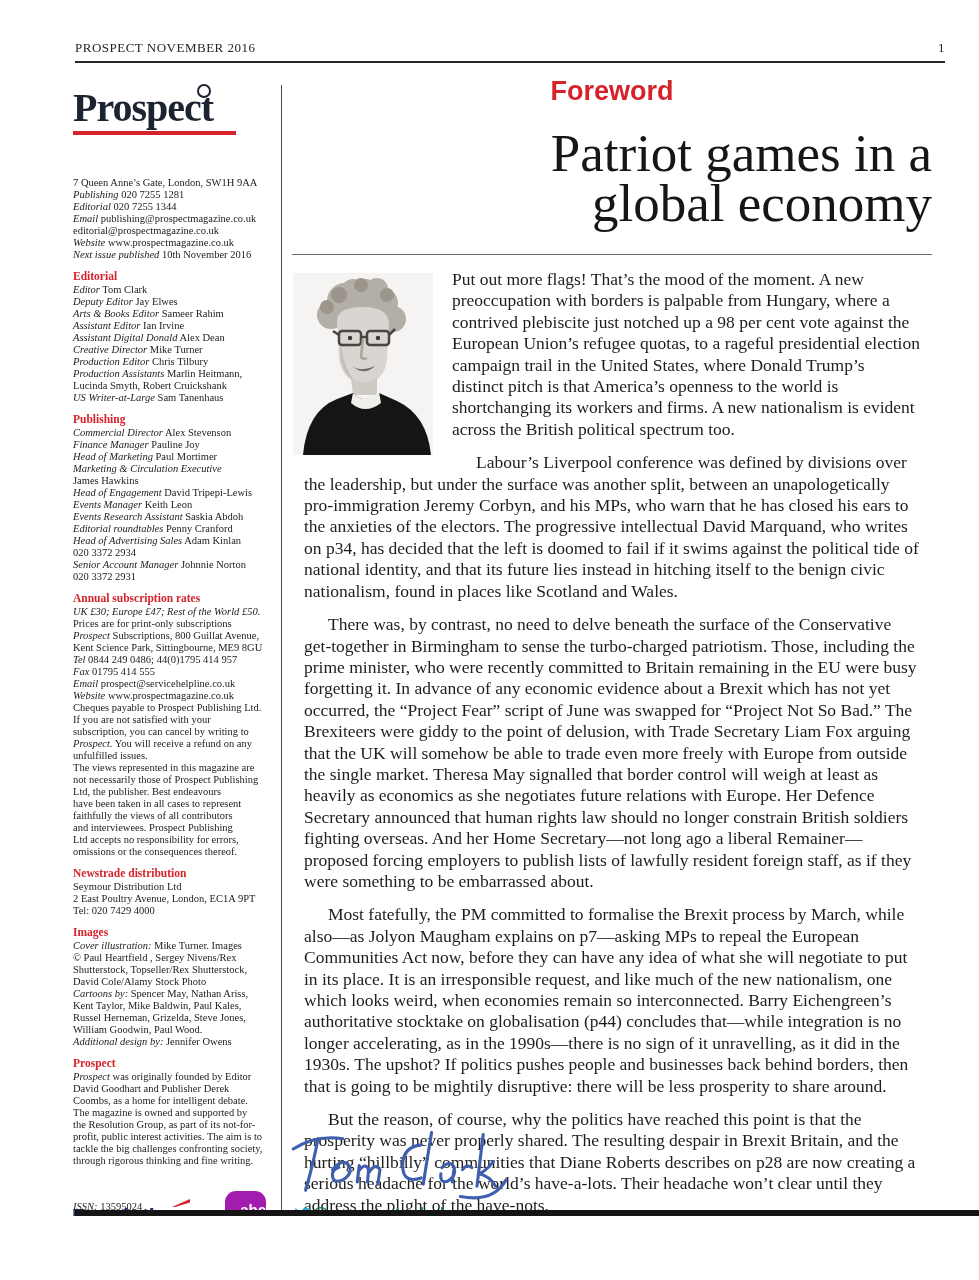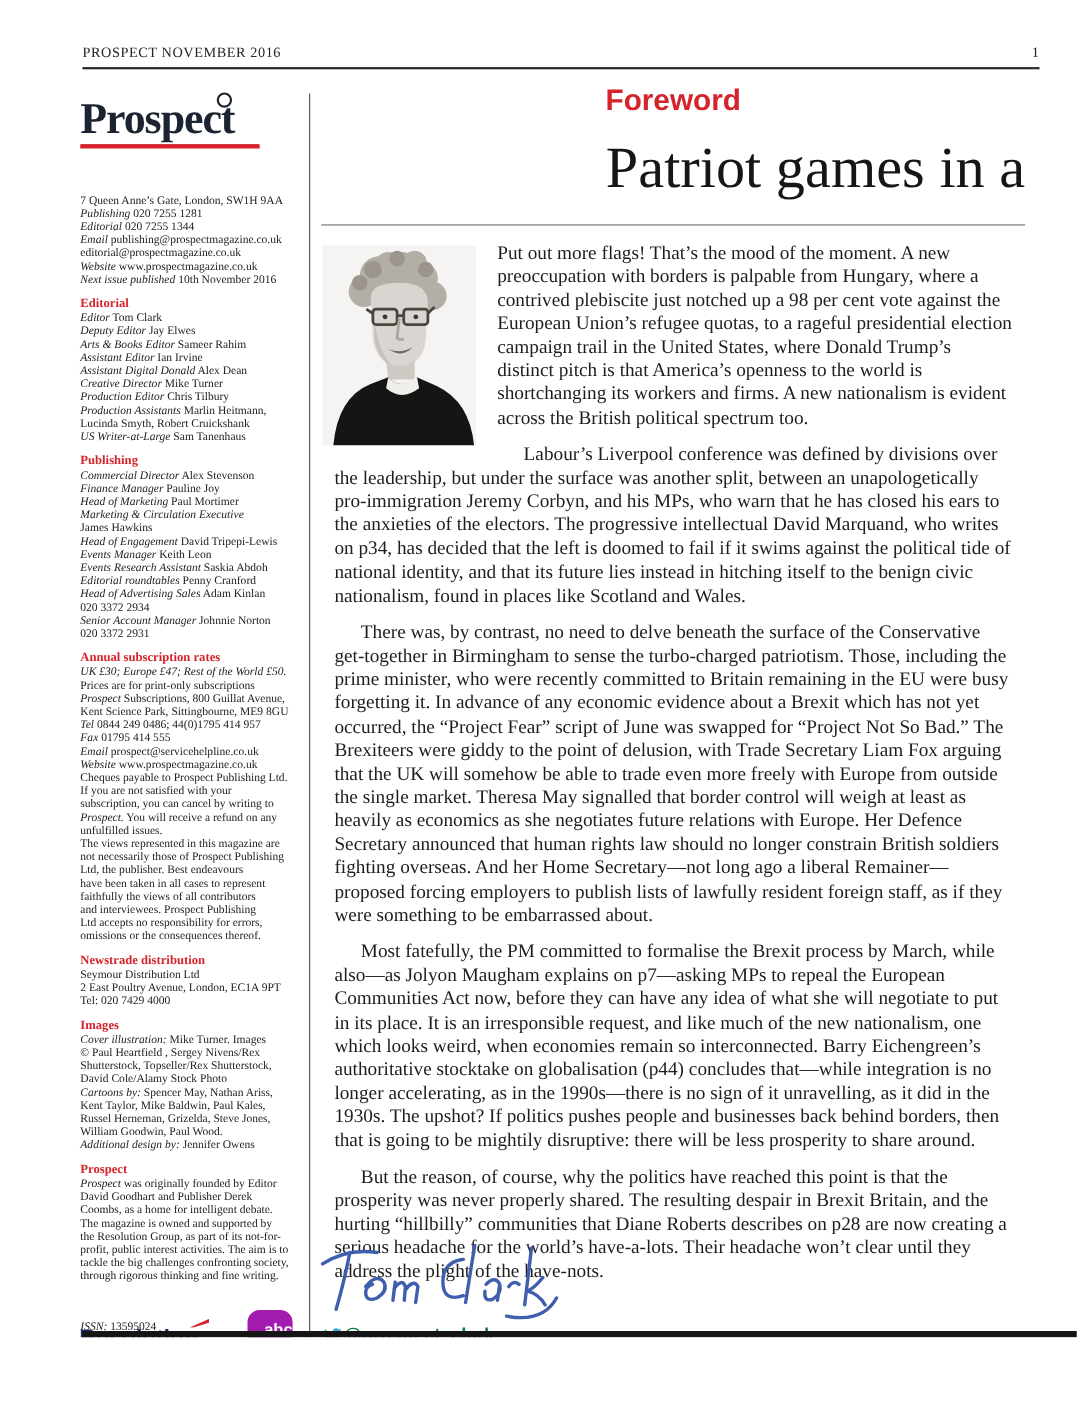--- a/index.html
+++ b/index.html
@@ -171,20 +171,21 @@
         <div class="mh-section gap">
           <div class="mh-line"><em>ISSN:</em> 13595024</div>
         </div>
       </div>
   </aside>
 
   <main class="main">
     <div class="kicker">Foreword</div>
     <div class="headline">
       <div>Patriot games in a</div>
+      <div>global economy</div>
     </div>
     <div class="headrule"></div>
 
     <div class="article">
       <svg class="author-photo" viewBox="0 0 140 182" xmlns="http://www.w3.org/2000/svg">
         <rect width="140" height="182" fill="#f5f4f2"></rect>
         <g fill="#b3aea6">
           <circle cx="52" cy="28" r="18"></circle>
             <circle cx="72" cy="22" r="16"></circle>
             <circle cx="90" cy="30" r="15"></circle>

